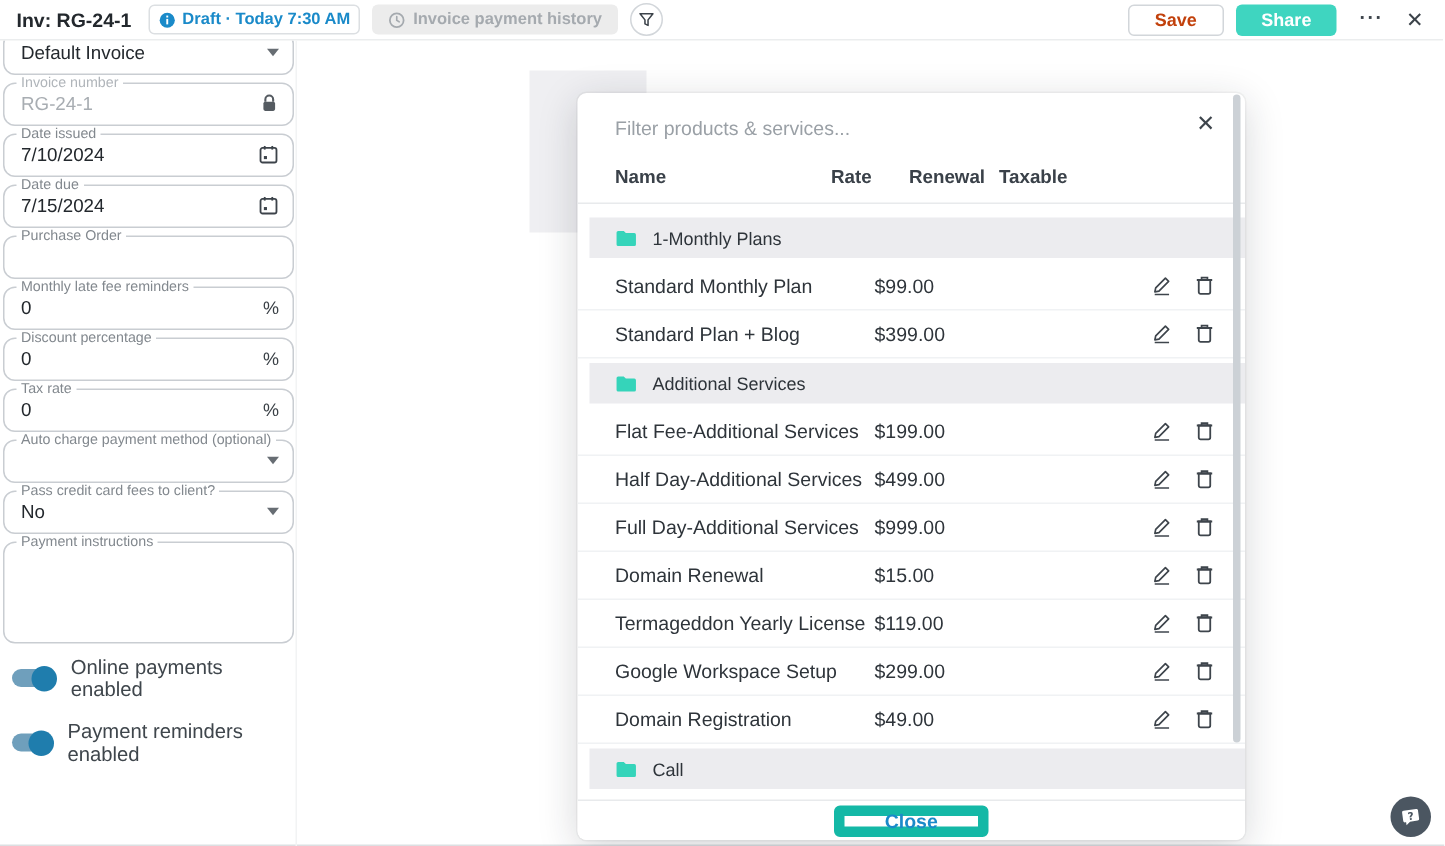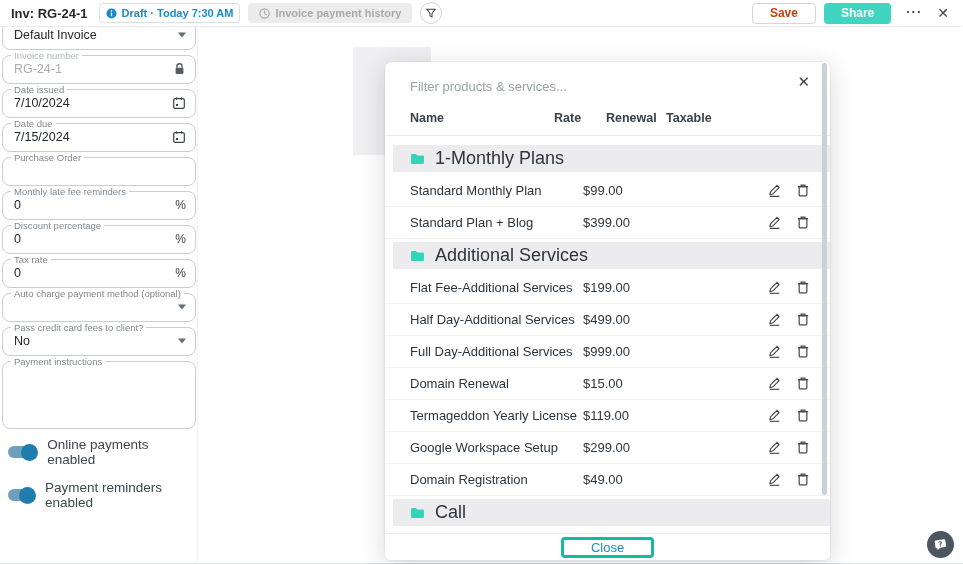--- a/index.html
+++ b/index.html
@@ -63,35 +63,35 @@
   .modal-close { position:absolute; top:11px; right:20px; font-size:15px; color:#3e454c; cursor:pointer; z-index:7; }
   .filter-row { padding:15px 60px 6px 25px; }
   .filter-row input { width:100%; border:none; outline:none; font-size:13px;
     font-family:"Liberation Sans", sans-serif; color:#2e343a; background:transparent; }
   .filter-row input::placeholder { color:#9aa0a6; }
   .cols-row { display:flex; align-items:center; padding:10px 20px 10px 25px;
     border-bottom:1px solid #e8eaec; font-size:12.5px; font-weight:bold; color:#3a4149; }
   .col-name { width:144px; } .col-rate { width:52px; } .col-hourly { width:60px; } .col-tax { flex:1; }
   .rows-area { flex:1; overflow:hidden; padding-top:6px; position:relative; }
   .cat-row { display:flex; align-items:center; gap:10px; background:#ececef; height:27px;
-    margin:3px 0 3px 8px; padding-left:17px; font-size:18px; color:#2e343a; cursor:pointer; }
+    margin:3px 0 3px 8px; padding-left:17px; font-size:12px; color:#2e343a; cursor:pointer; }
   .item-row { display:flex; align-items:center; height:32px; padding:0 20px 0 25px;
     border-bottom:1px solid #f0f2f4; font-size:13px; color:#2e343a; cursor:pointer; }
   .c-name { width:173px; white-space:nowrap; }
   .c-rate { width:52px; white-space:nowrap; }
   .c-hourly { width:60px; color:#9aa1a7; padding-left:12px; font-size:12px; }
   .c-tax { flex:1; }
   .icon-btn { display:flex; align-items:center; cursor:pointer; }
   .icon-btn + .icon-btn { margin-left:14px; }
   .scrollbar { position:absolute; top:1px; right:3px; width:5px; height:432px;
     background:#ccd1d6; border-radius:3px; z-index:6; }
   .modal-footer { height:27px; border-top:1px solid #e8eaec; display:flex;
     align-items:center; justify-content:center; background:#fff; }
-  .btn-close { height:21px; padding:0 27px; background:#fff; border:3px solid #14b8a6; border-radius:4px;
-    font-size:13px; font-weight:400; color:#1a8ac9; display:flex; align-items:center; cursor:pointer; }
+  .btn-close { height:21px; padding:0 27px; background:#fff; border:7px solid #14b8a6; border-radius:4px;
+    font-size:13px; font-weight:700; color:#1a8ac9; display:flex; align-items:center; cursor:pointer; }
 
   
   .chat-fab { position:absolute; right:9px; bottom:5px; width:27px; height:27px; border-radius:50%;
     background:#4b5661; display:flex; align-items:center; justify-content:center; cursor:pointer; z-index:8; }
 </style>
 </head>
 <body>
 
 <div id="stage">
 

